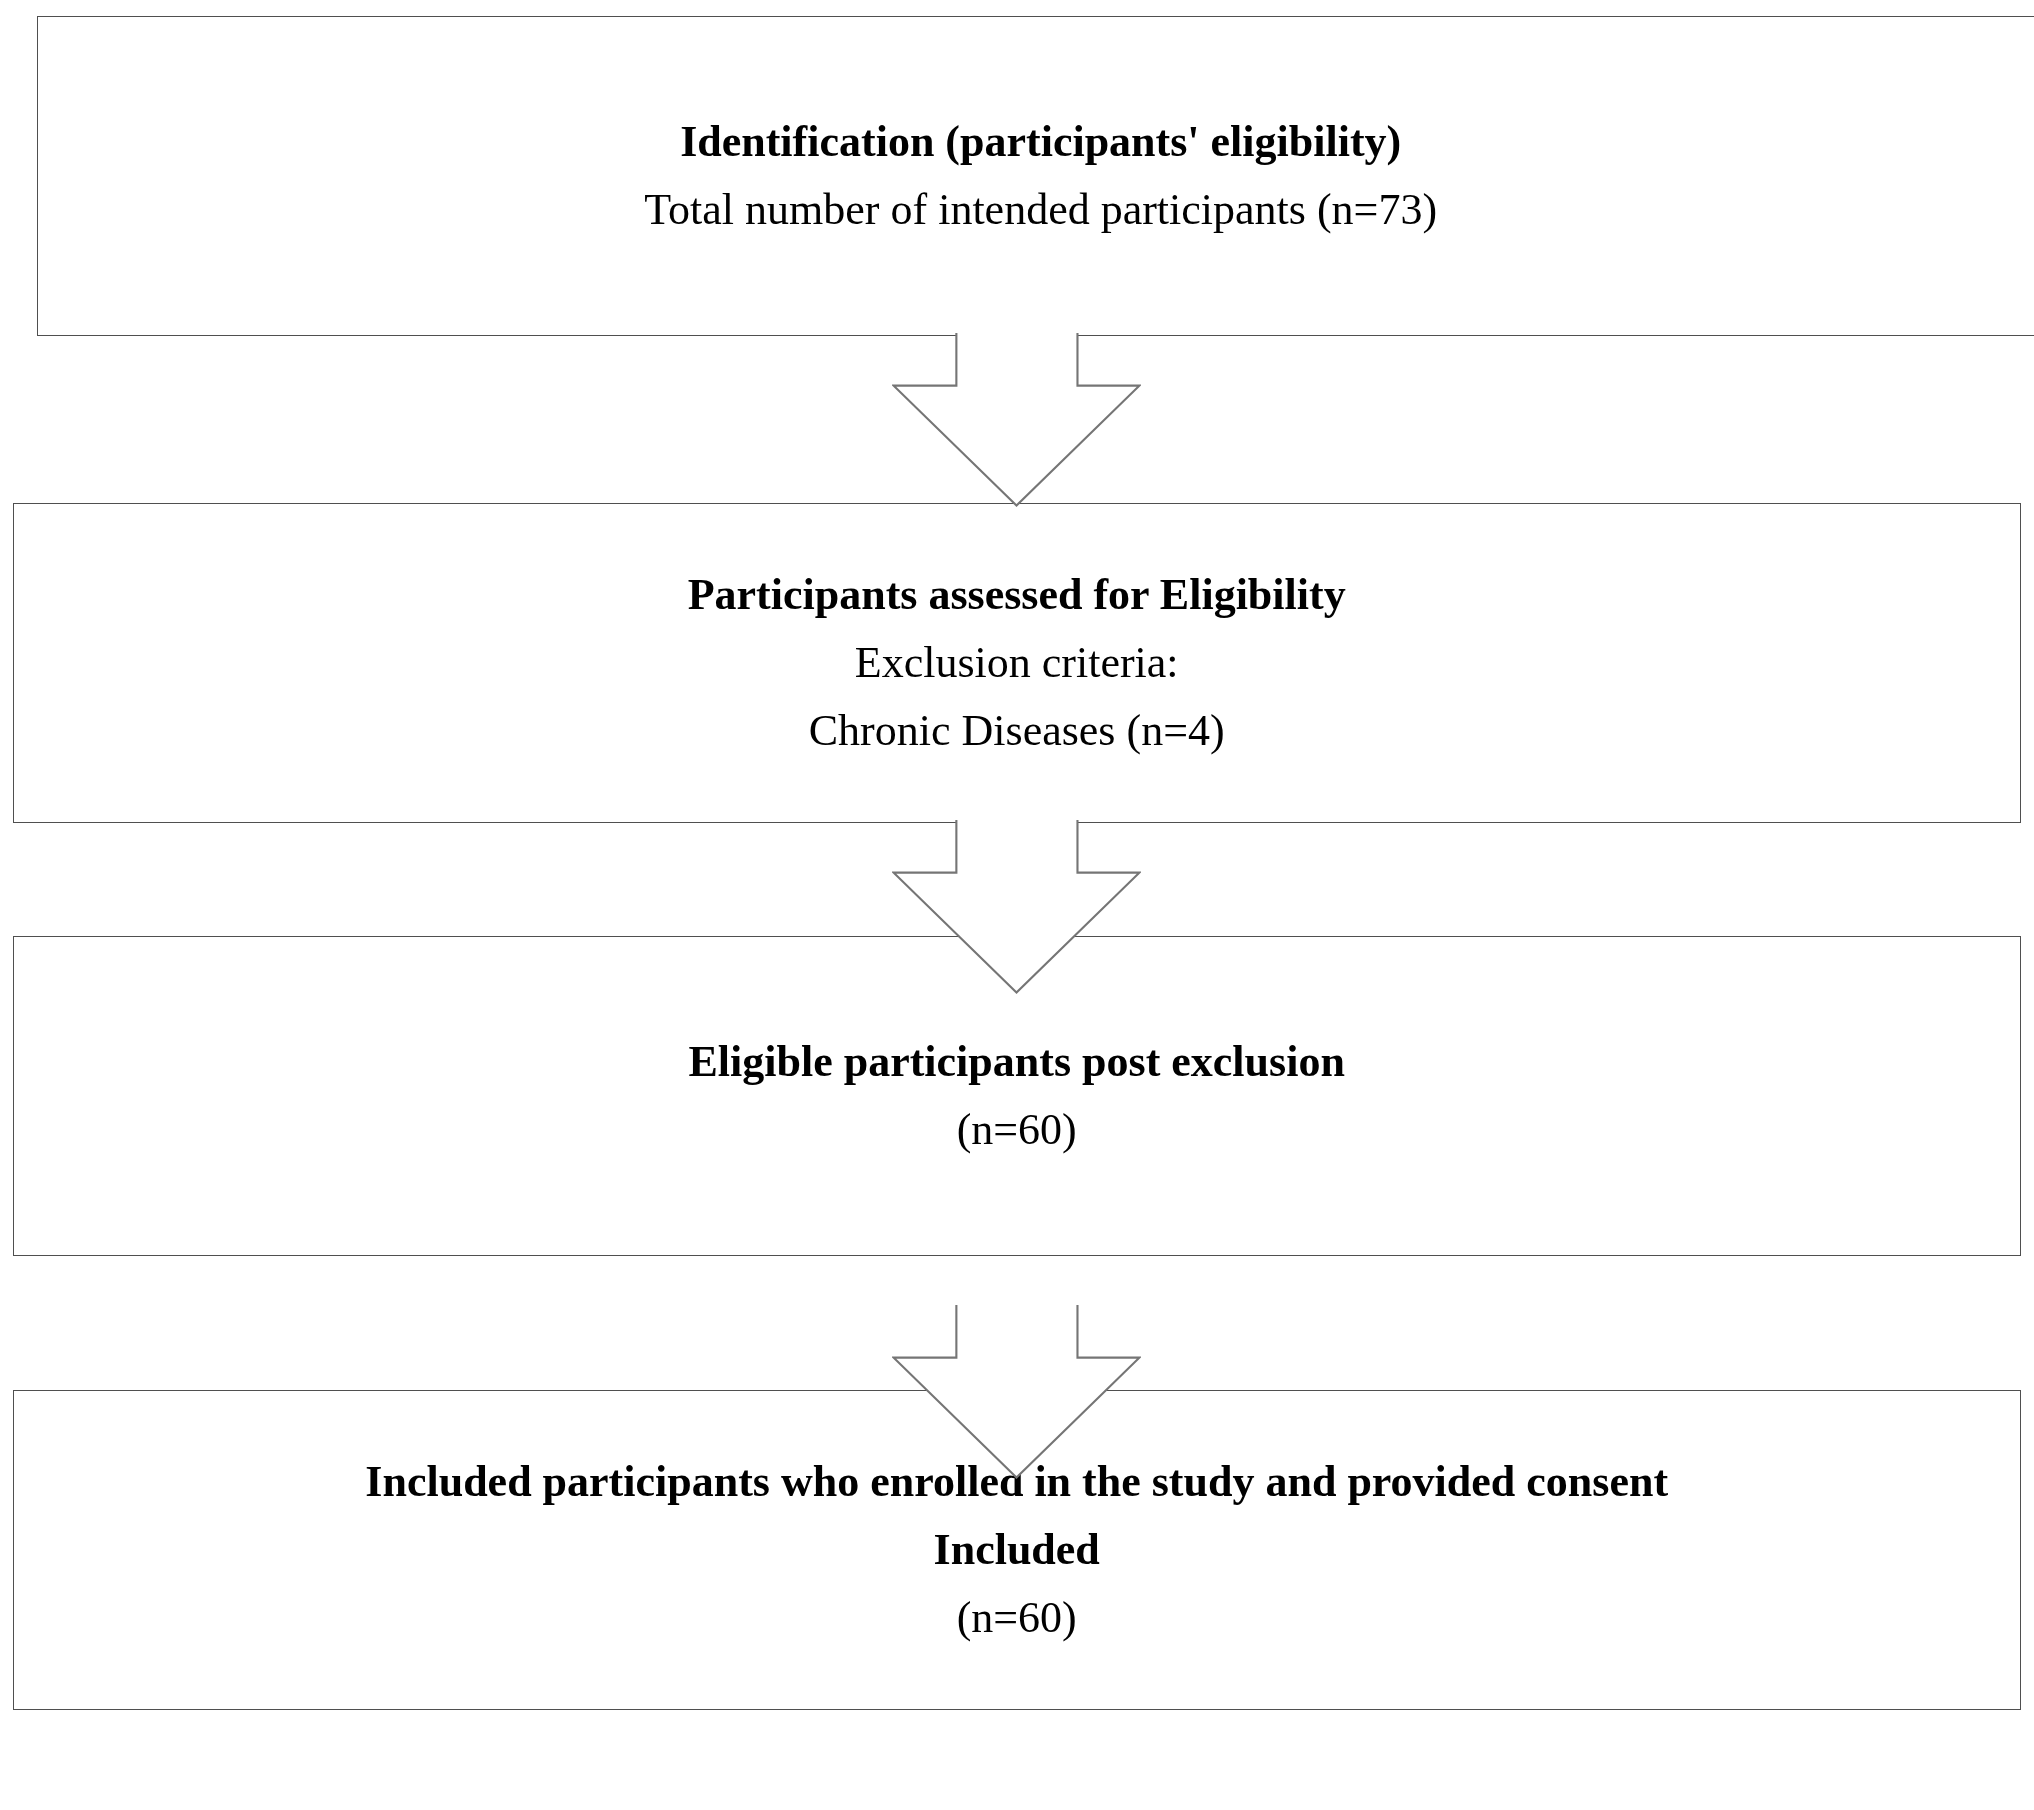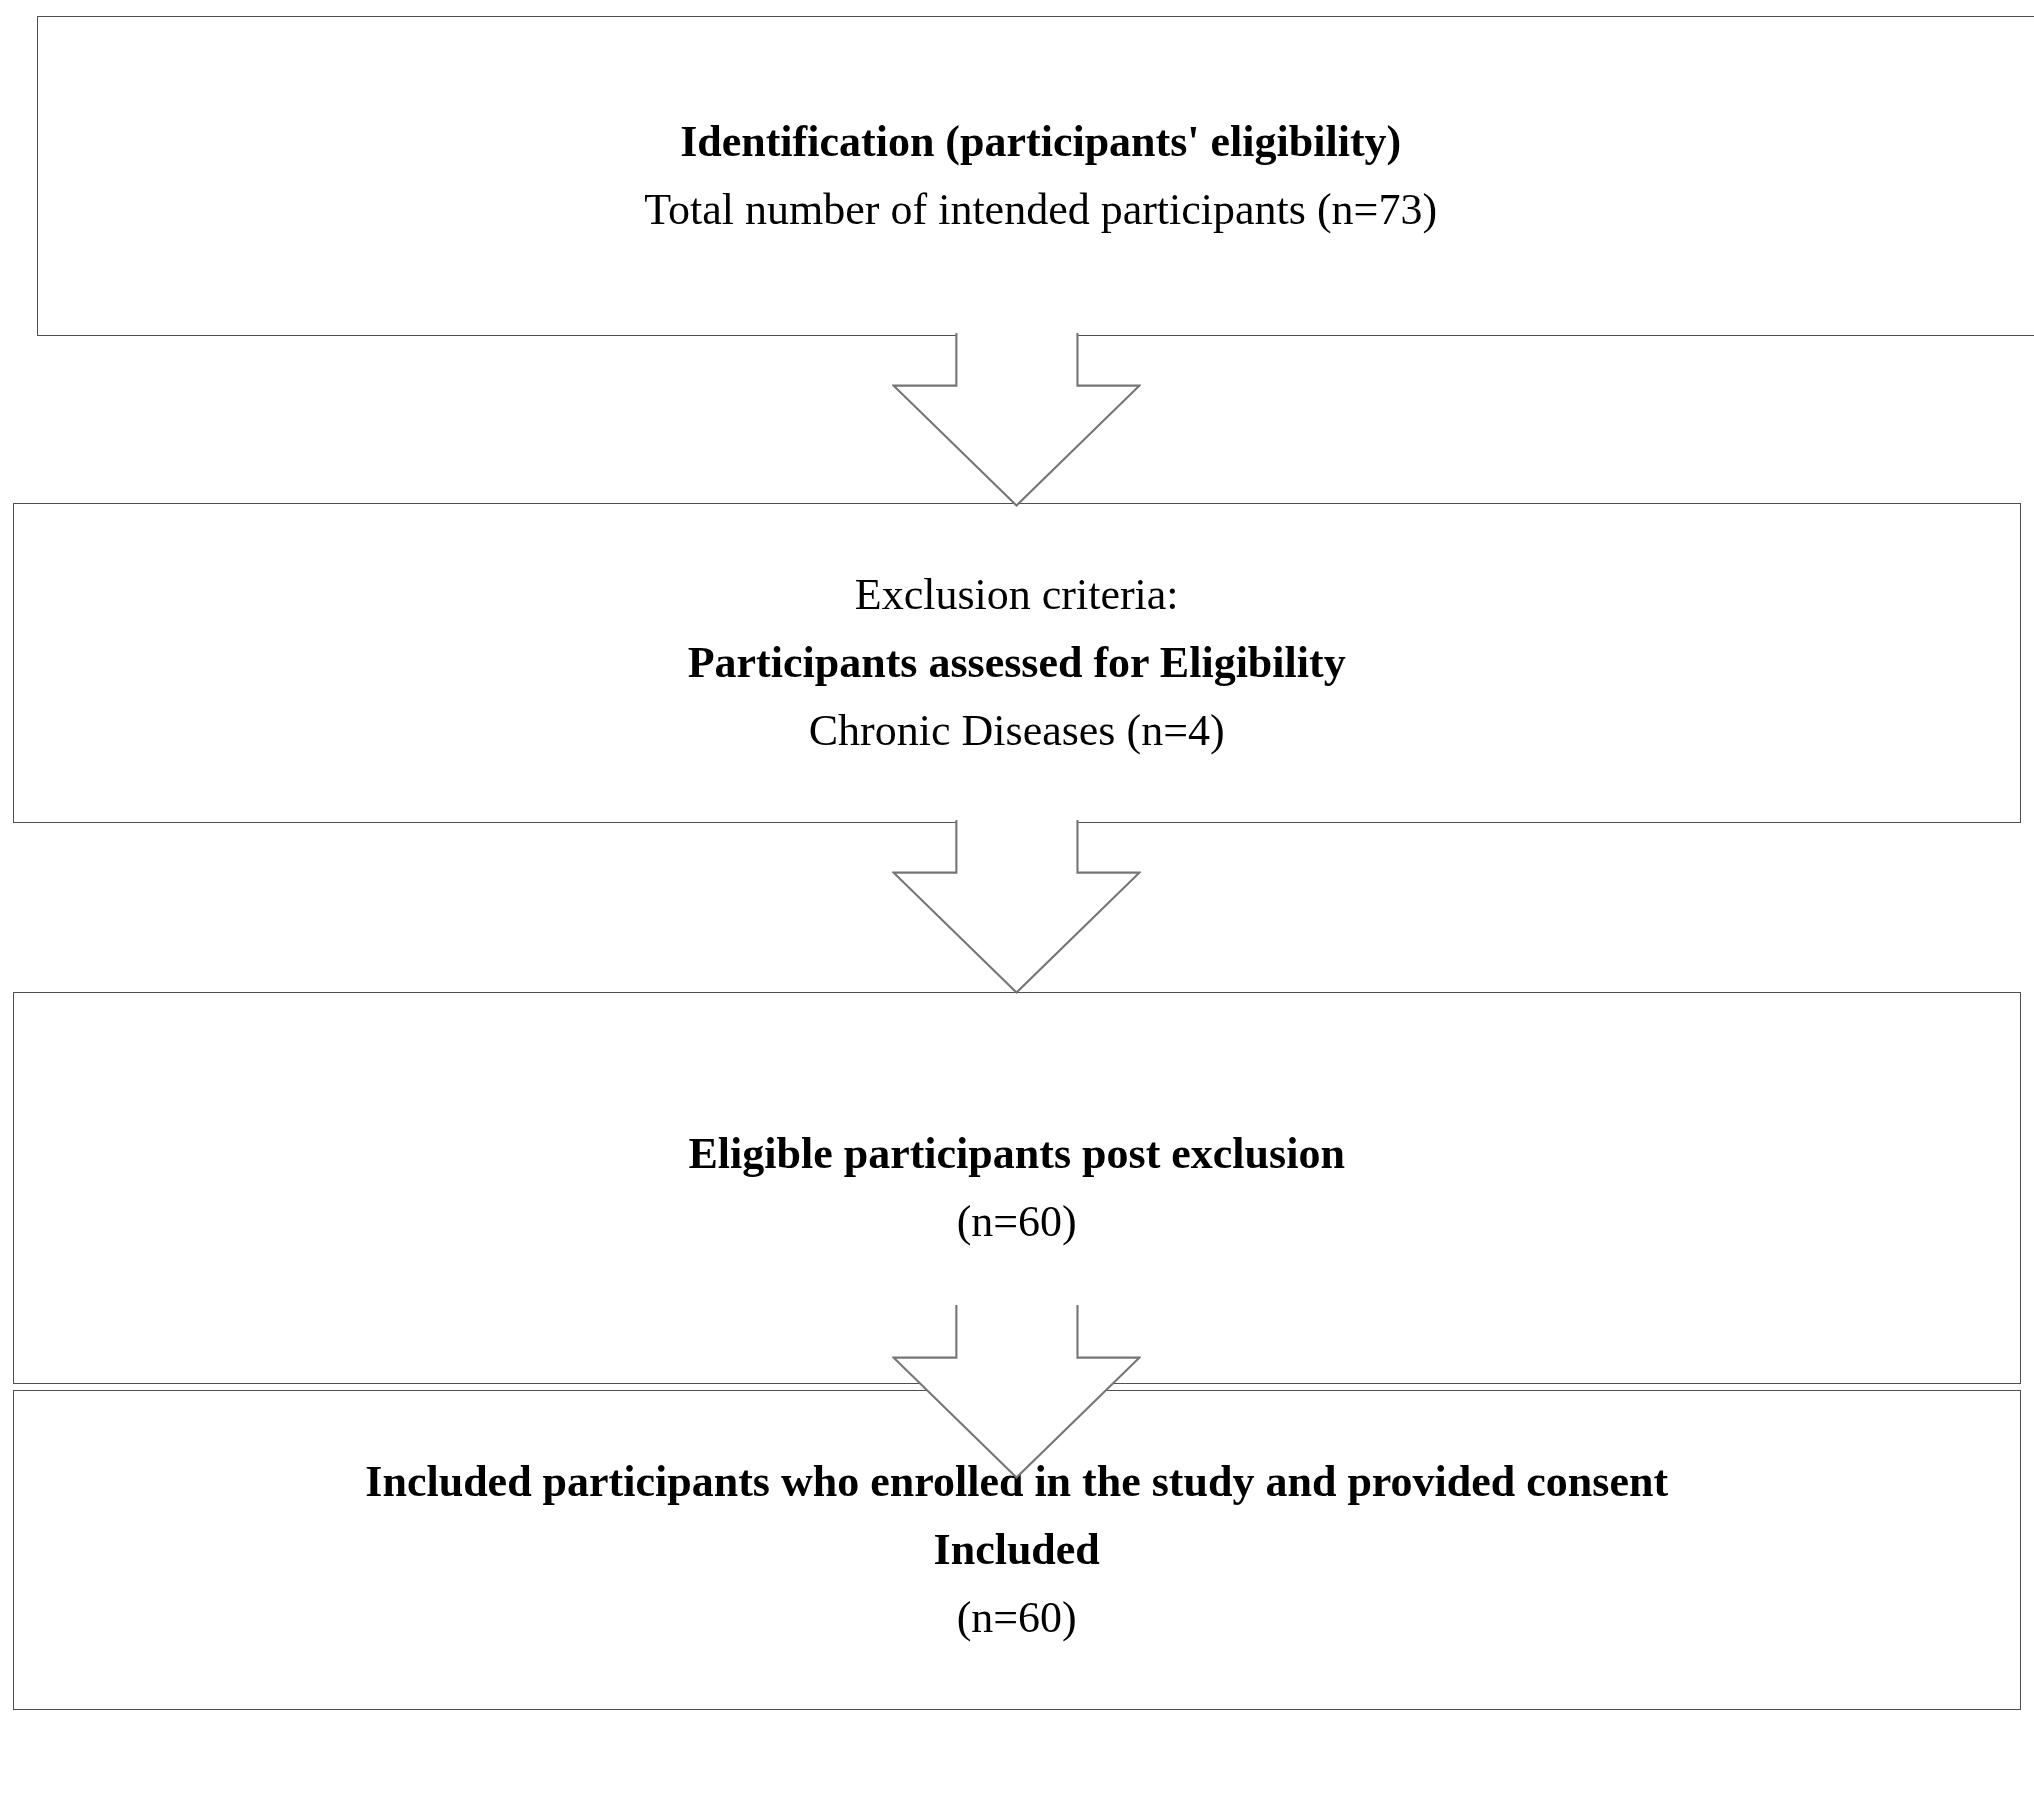--- a/index.html
+++ b/index.html
@@ -62,32 +62,32 @@
     <p class="line">Total number of intended participants (n=73)</p>
   </section>
 
   <div class="down-arrow" style="top:333px;">
     <svg viewBox="0 0 294 206" preserveAspectRatio="none" aria-hidden="true">
       <path d="M76,0 L76,62 L2,62 L147,203 L292,62 L219,62 L219,0" fill="#ffffff" stroke="#757575" stroke-width="2.5" stroke-linejoin="miter"></path>
     </svg>
   </div>
 
   <section class="flow-box" style="top:503px; height:320px;">
+    <p class="line bold">Participants assessed for Eligibility</p>
     <p class="line">Exclusion criteria:</p>
-    <p class="line bold">Participants assessed for Eligibility</p>
     <p class="line">Chronic Diseases (n=4)</p>
   </section>
 
   <div class="down-arrow" style="top:820px;">
     <svg viewBox="0 0 294 206" preserveAspectRatio="none" aria-hidden="true">
       <path d="M76,0 L76,62 L2,62 L147,203 L292,62 L219,62 L219,0" fill="#ffffff" stroke="#757575" stroke-width="2.5" stroke-linejoin="miter"></path>
     </svg>
   </div>
 
-  <section class="flow-box" style="top:992px; height:392px;">
+  <section class="flow-box" style="top:936px; height:320px;">
     <p class="line bold">Eligible participants post exclusion</p>
     <p class="line">(n=60)</p>
   </section>
 
   <div class="down-arrow" style="top:1305px;">
     <svg viewBox="0 0 294 206" preserveAspectRatio="none" aria-hidden="true">
       <path d="M76,0 L76,62 L2,62 L147,203 L292,62 L219,62 L219,0" fill="#ffffff" stroke="#757575" stroke-width="2.5" stroke-linejoin="miter"></path>
     </svg>
   </div>
 

